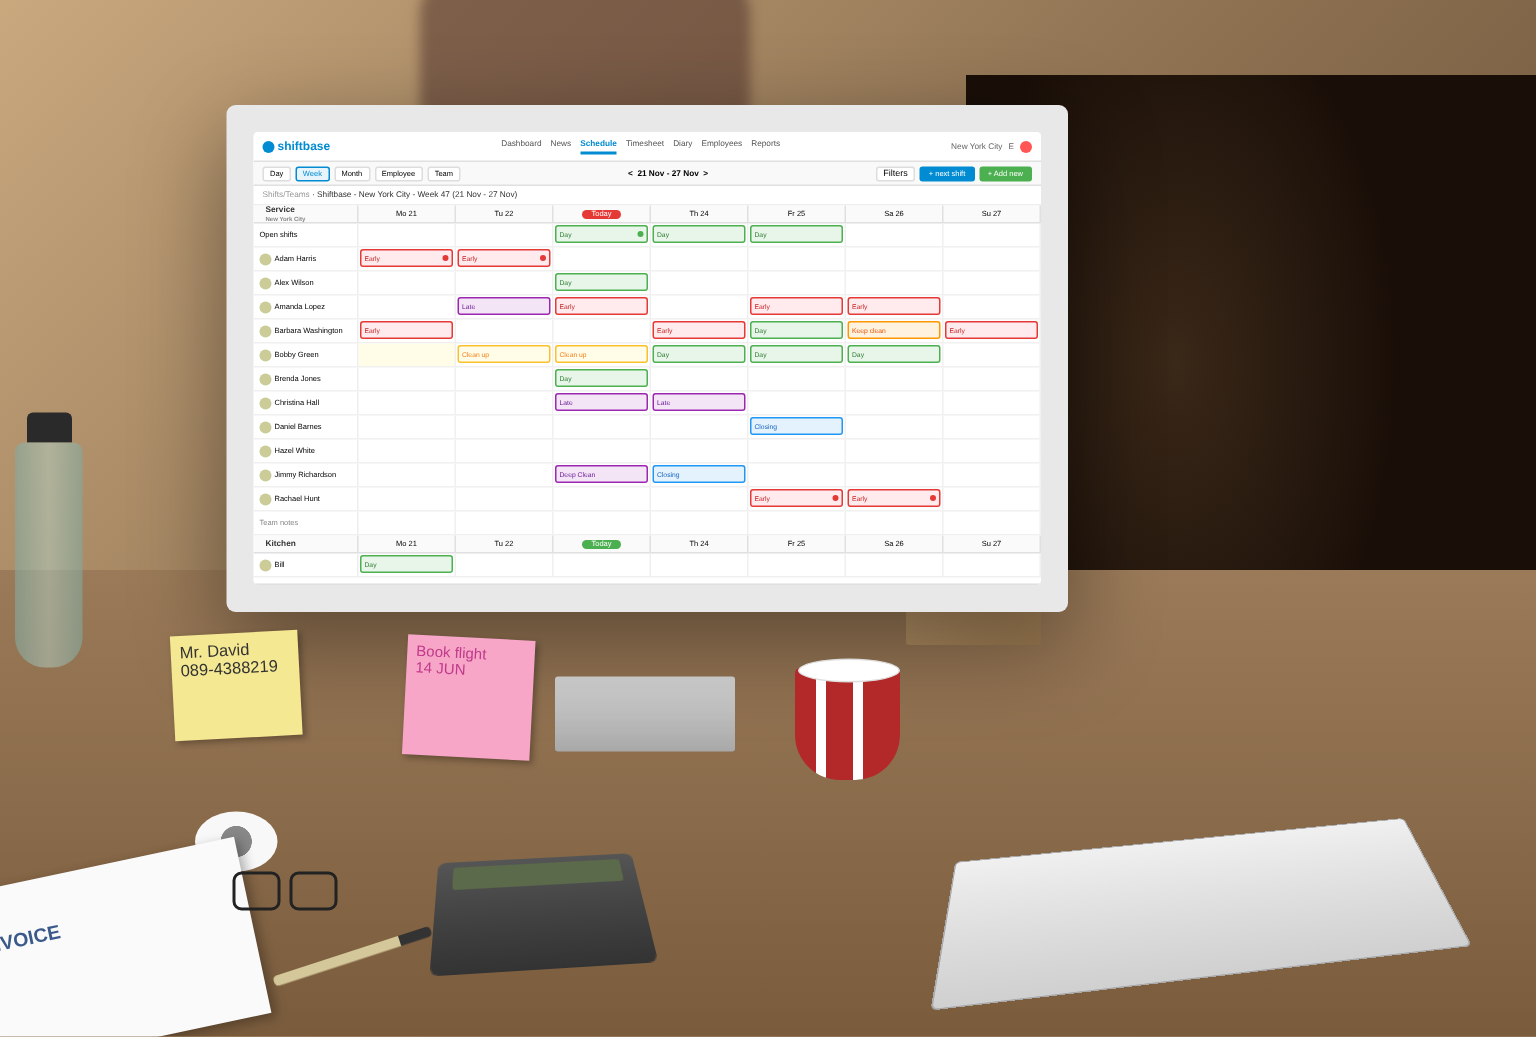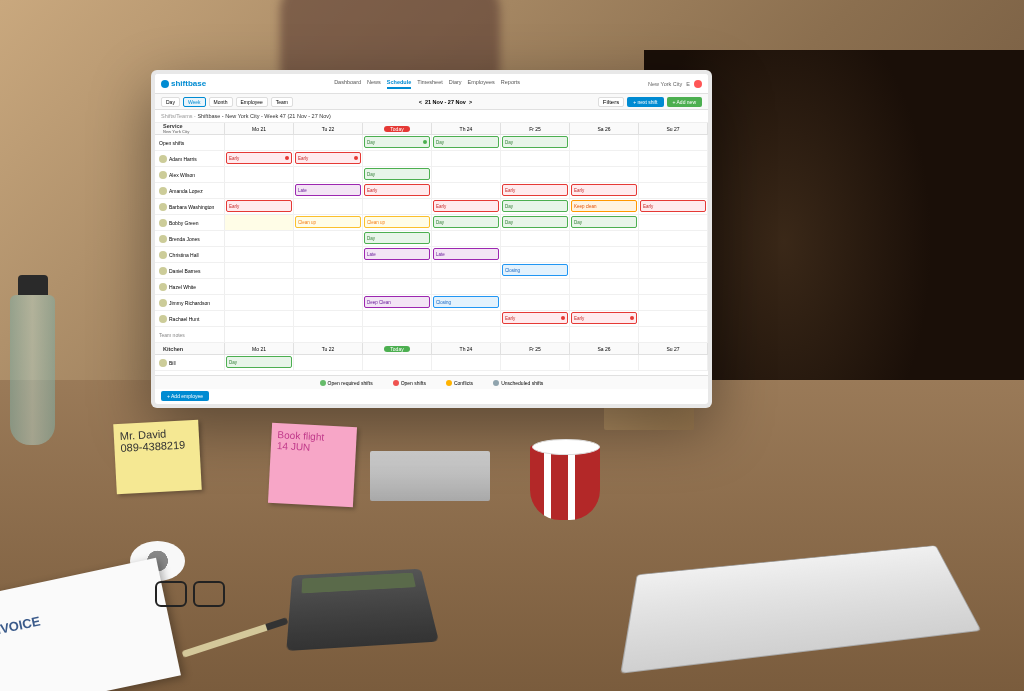--- a/index.html
+++ b/index.html
@@ -1,20 +1,20 @@
 <!DOCTYPE html>
 <html><head>
 <meta charset="utf-8">
 <style>
 *{margin:0;padding:0;box-sizing:border-box;font-family:Arial,Helvetica,sans-serif}
 body{width:1024px;height:691px;background:#a8876b;overflow:hidden;position:relative}
 .scene{width:1024px;height:691px;background:linear-gradient(135deg,#c9a87e 0%,#8b6f4f 50%,#5a4330 100%);position:relative}
 .desk{position:absolute;bottom:0;left:0;width:100%;height:45%;background:linear-gradient(180deg,#9a7a58 0%,#7a5c3d 100%)}
 .monitor-stand{position:absolute;left:370px;bottom:190px;width:120px;height:50px;background:linear-gradient(180deg,#d8d8d8,#a8a8a8);border-radius:2px}
-.monitor-frame{position:absolute;left:151px;top:70px;width:561px;height:338px;background:#e8e8e8;border-radius:6px;padding:4px;box-shadow:0 20px 60px rgba(0,0,0,.4)}
+.monitor-frame{position:absolute;left:151px;top:70px;width:561px;height:338px;background:#e8e8e8;border-radius:6px;padding:18px;box-shadow:0 20px 60px rgba(0,0,0,.4)}
 .monitor-screen{width:100%;height:100%;background:#fff;border-radius:3px;overflow:hidden;position:relative;font-size:6px}
 .app-header{height:20px;background:#fff;border-bottom:1px solid #e0e0e0;display:flex;align-items:center;padding:0 6px;justify-content:space-between}
 .logo{display:flex;align-items:center;gap:2px;color:#008bd2;font-weight:bold;font-size:8px}
 .logo-icon{width:8px;height:8px;background:#008bd2;border-radius:50%}
 .topnav{display:flex;gap:6px;font-size:5.5px;color:#555}
 .topnav .active{color:#008bd2;font-weight:bold;border-bottom:2px solid #008bd2;padding-bottom:2px}
 .header-right{display:flex;align-items:center;gap:4px;font-size:5.5px;color:#666}
 .bell-icon{width:8px;height:8px;background:#ff5555;border-radius:50%}
 .subheader{height:16px;background:#f9f9f9;border-bottom:1px solid #e0e0e0;display:flex;align-items:center;padding:0 6px;justify-content:space-between}
 .view-tabs{display:flex;gap:3px;font-size:5px}

